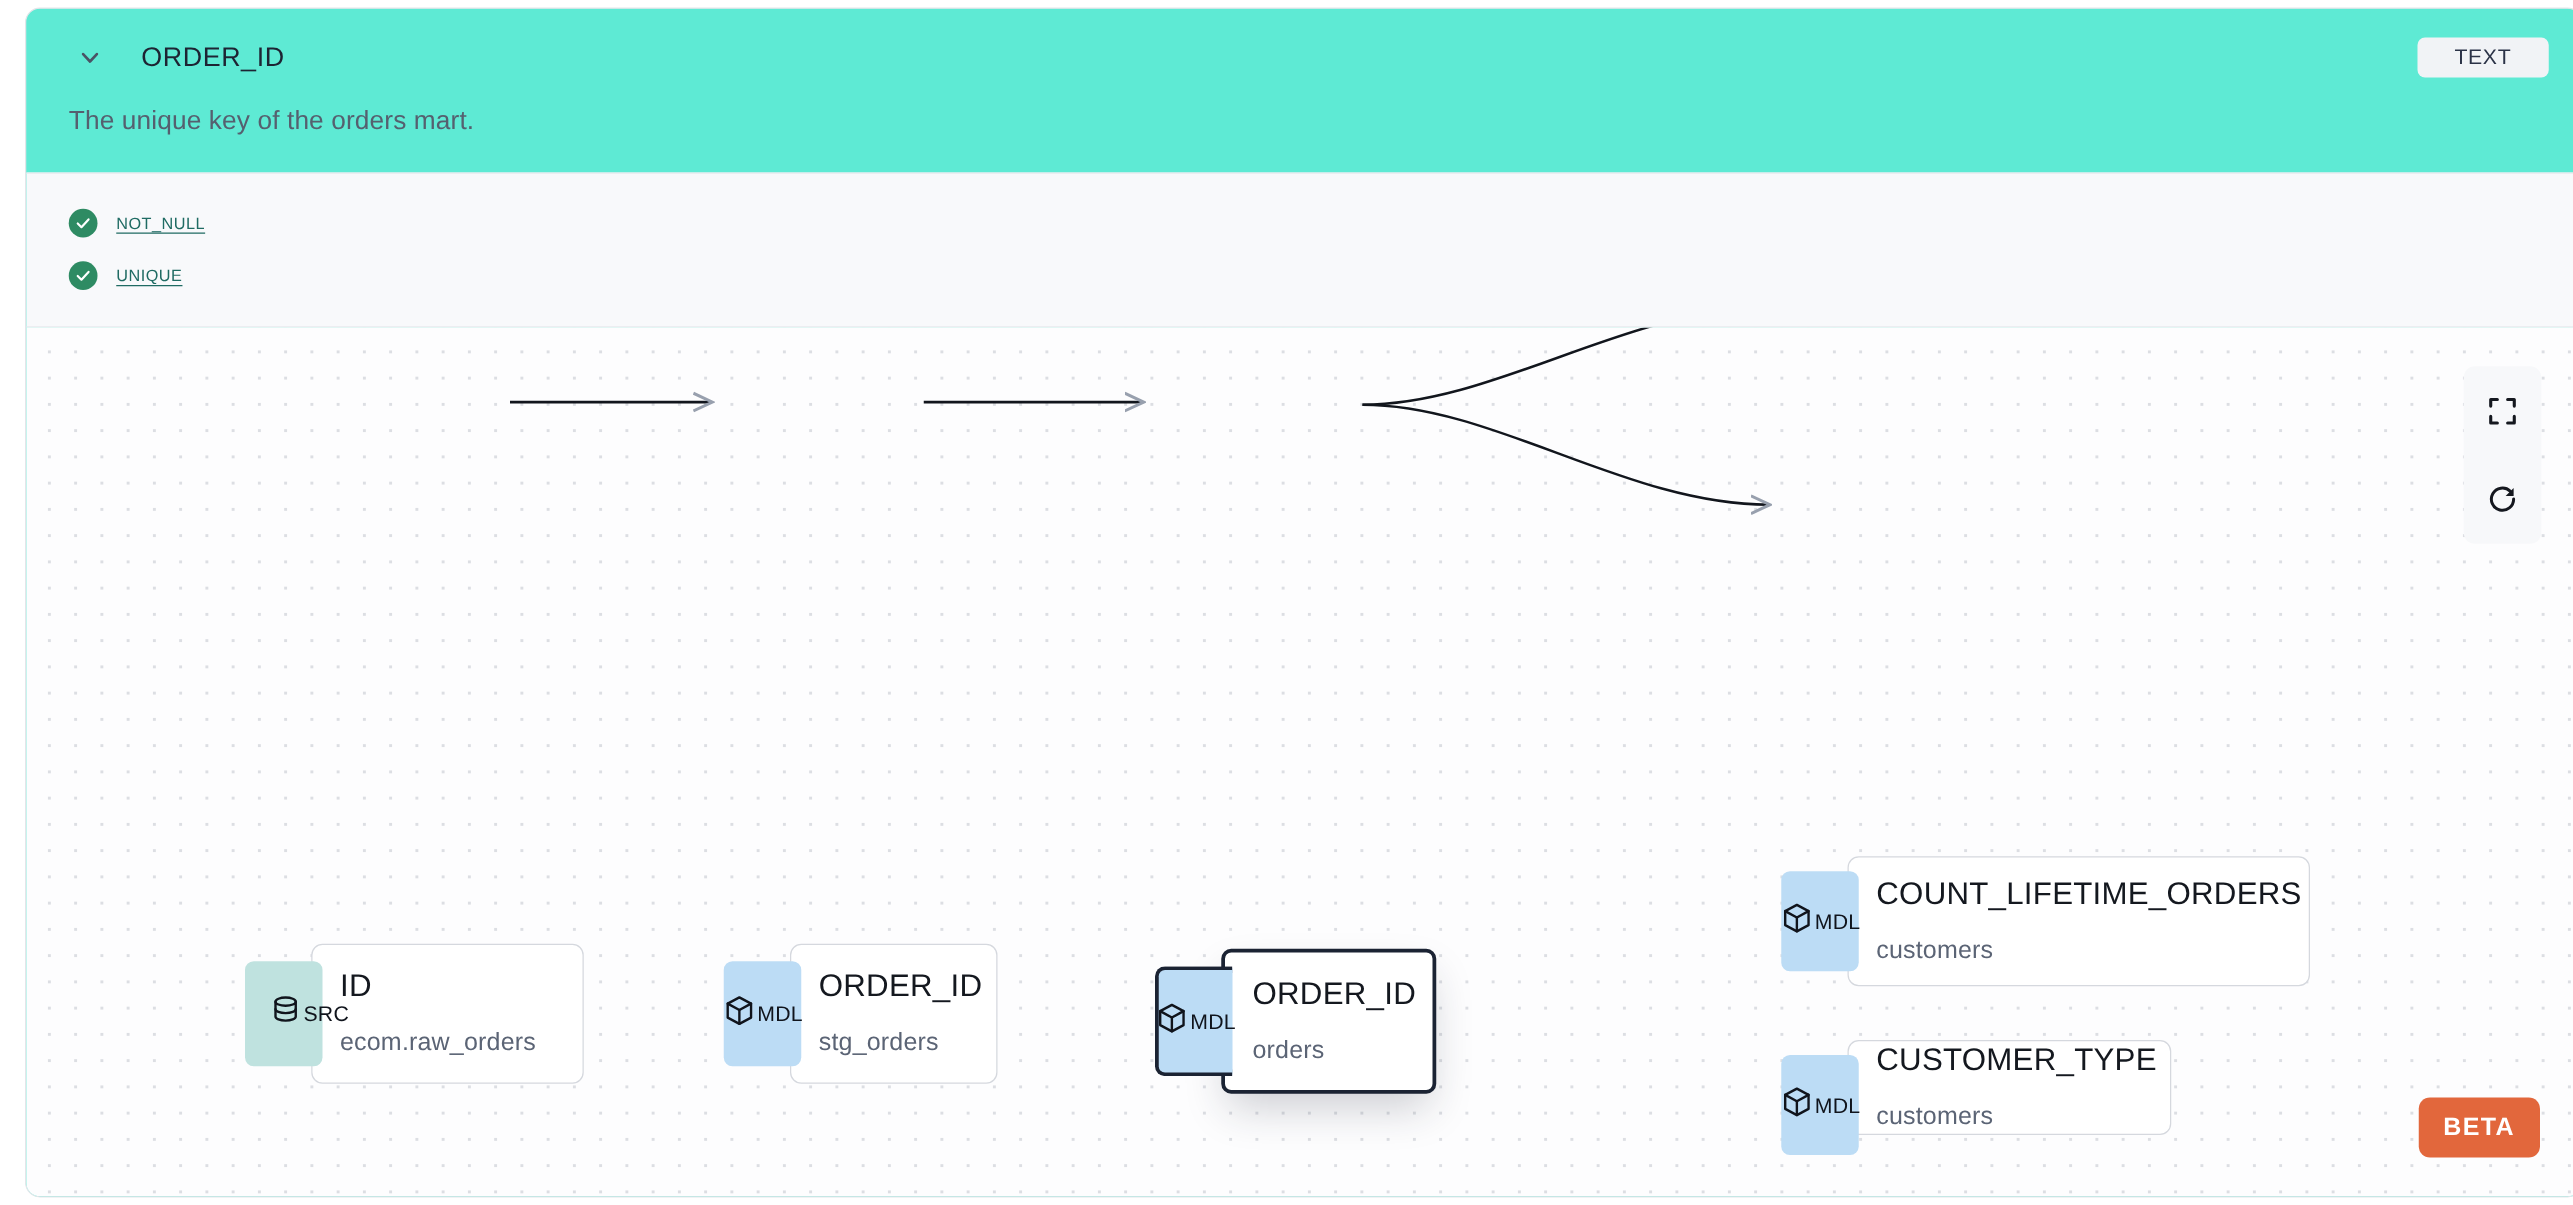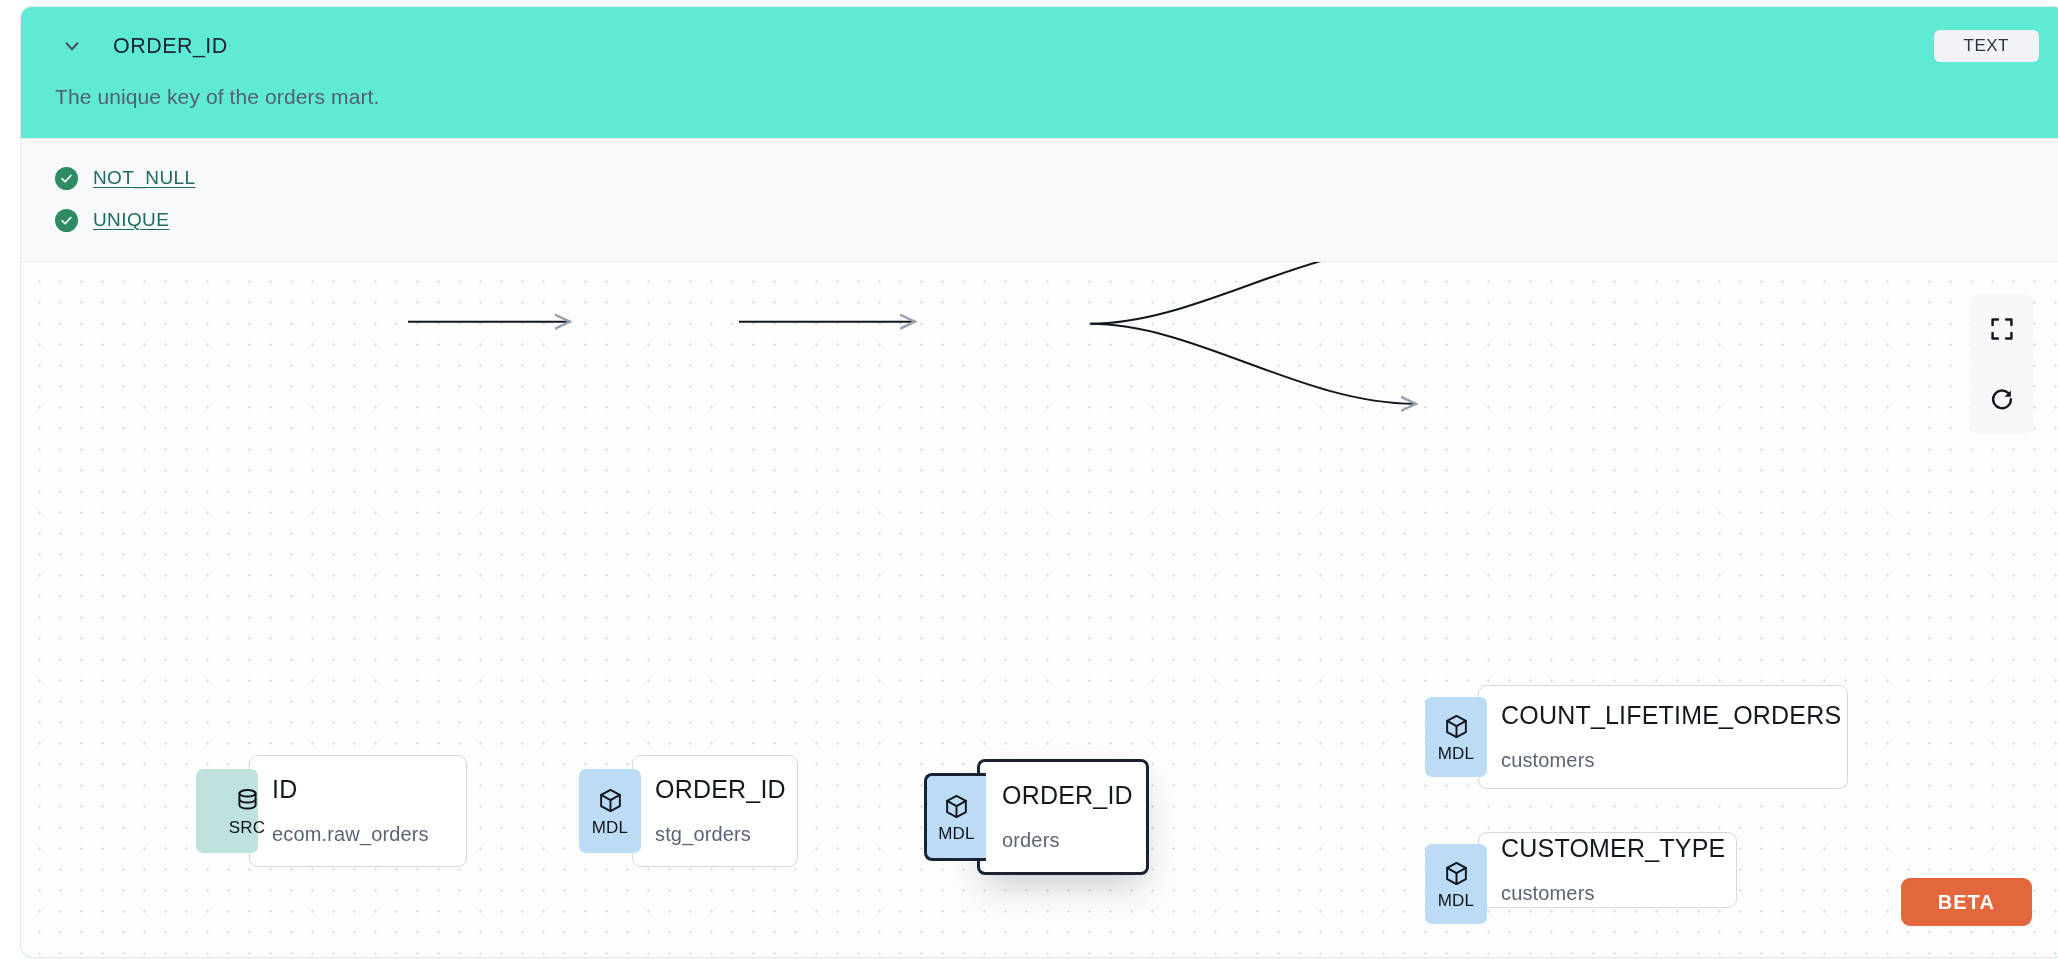--- a/index.html
+++ b/index.html
@@ -95,21 +95,21 @@
     height: 23px;
     border-radius: 50%;
     background: #2e8b63;
     display: flex;
     align-items: center;
     justify-content: center;
     flex: 0 0 auto;
   }
   .check-icon svg { display: block; }
   .test-link {
-    font-size: 19px;
+    font-size: 13px;
     color: #1f6b63;
     text-decoration: underline;
     text-underline-offset: 3px;
     letter-spacing: 0.4px;
     cursor: pointer;
   }
 
   
   .canvas {
     position: relative;
@@ -133,21 +133,21 @@
   .node {
     position: absolute;
     display: flex;
     align-items: stretch;
     height: 0;
   }
   .node-badge {
     width: 62px;
     border-radius: 7px;
     display: flex;
-    flex-direction: column;
+    flex-direction: row;
     align-items: center;
     justify-content: center;
     gap: 1px;
     flex: 0 0 62px;
     z-index: 1;
     position: relative;
   }
   .node-badge .glyph { display: block; }
   .node-badge .badge-text {
     font-size: 17px;
@@ -244,21 +244,21 @@
   
   .beta-badge {
     position: absolute;
     right: 33px;
     bottom: 31px;
     background: #e2673c;
     color: #ffffff;
     font-size: 20px;
     font-weight: bold;
     letter-spacing: 1.1px;
-    padding: 14px 37px;
+    padding: 14px 20px;
     border-radius: 9px;
     line-height: 1;
     cursor: pointer;
   }
 </style>
 </head>
 <body>
 
 <div class="card">
 

